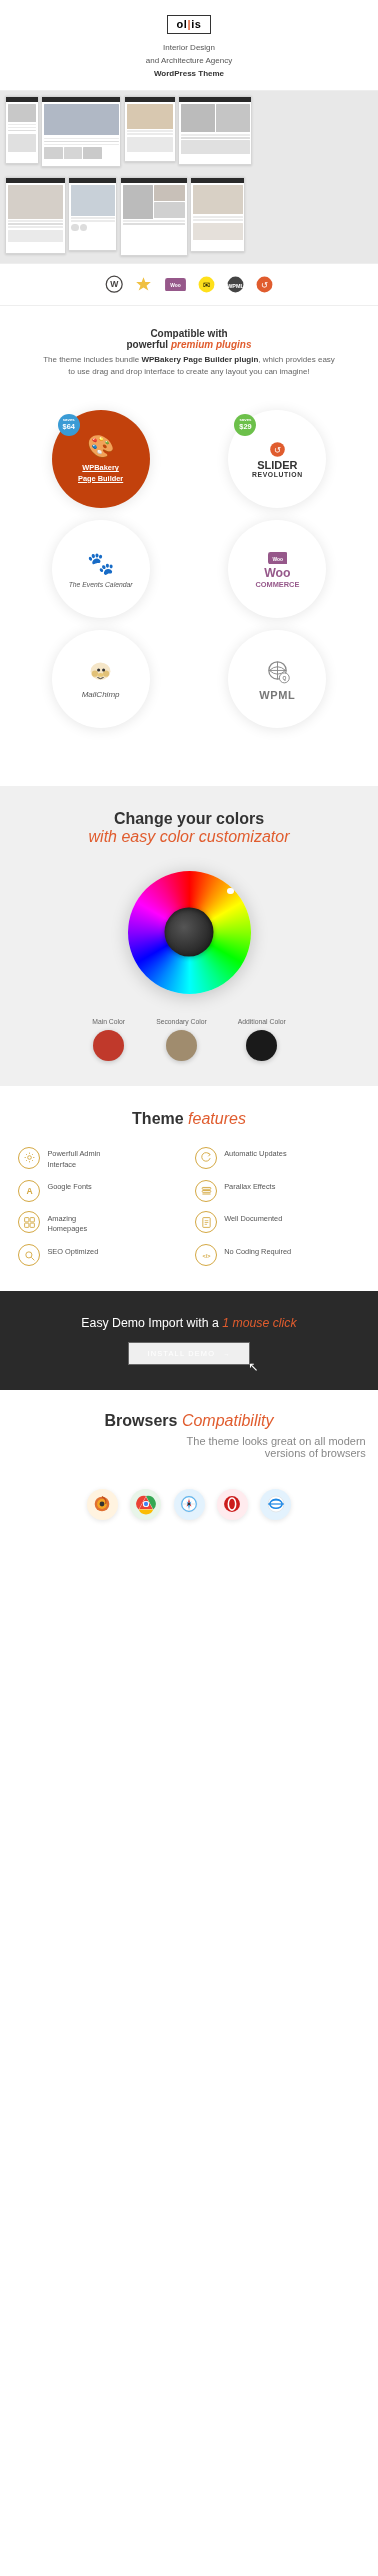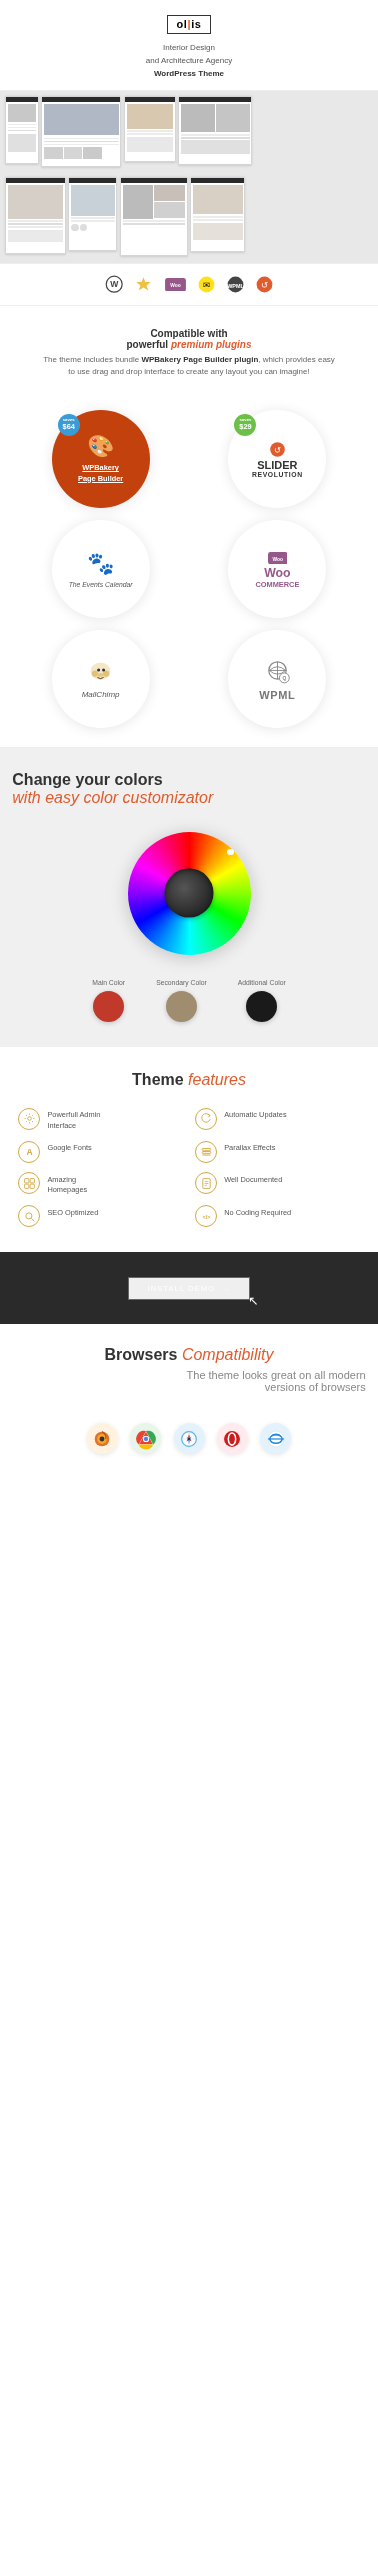--- a/index.html
+++ b/index.html
@@ -211,21 +211,23 @@
     .wpml-name {
       font-size: 11px;
       font-weight: bold;
       color: #777;
       letter-spacing: 0.6px;
     }
 
     
     .colors-section {
       background: #f0f0f0;
+      text-align: center;
       padding: 24.6px 12.3px;
+      margin-top: 39px;
     }
     .colors-title {
       font-size: 16px;
       font-weight: bold;
       color: #333;
       margin-bottom: 2.5px;
     }
     .colors-title em {
       font-style: italic;
       color: #e05c2e;
@@ -820,20 +822,23 @@
           <text x="9" y="13" text-anchor="middle" font-size="9" fill="#d4a843" font-weight="bold">&lt;/&gt;</text>
         </svg>
       </div>
       <div class="feature-text">No Coding Required</div>
     </div>
 
   </div>
 </div>
 
 <div class="demo-import-section">
+  <div class="demo-import-title">
+    <span>Easy Demo Import with a </span><em>1 mouse click</em>
+  </div>
   <div style="position:relative; display:inline-block;">
     <button class="demo-import-btn">
       <span>INSTALL DEMO</span>
       <span style="margin-left:4.9px; font-size:6.1px;">→</span>
     </button>
     <span class="cursor-icon">↖</span>
   </div>
 </div>
 
 <div class="browsers-section">

